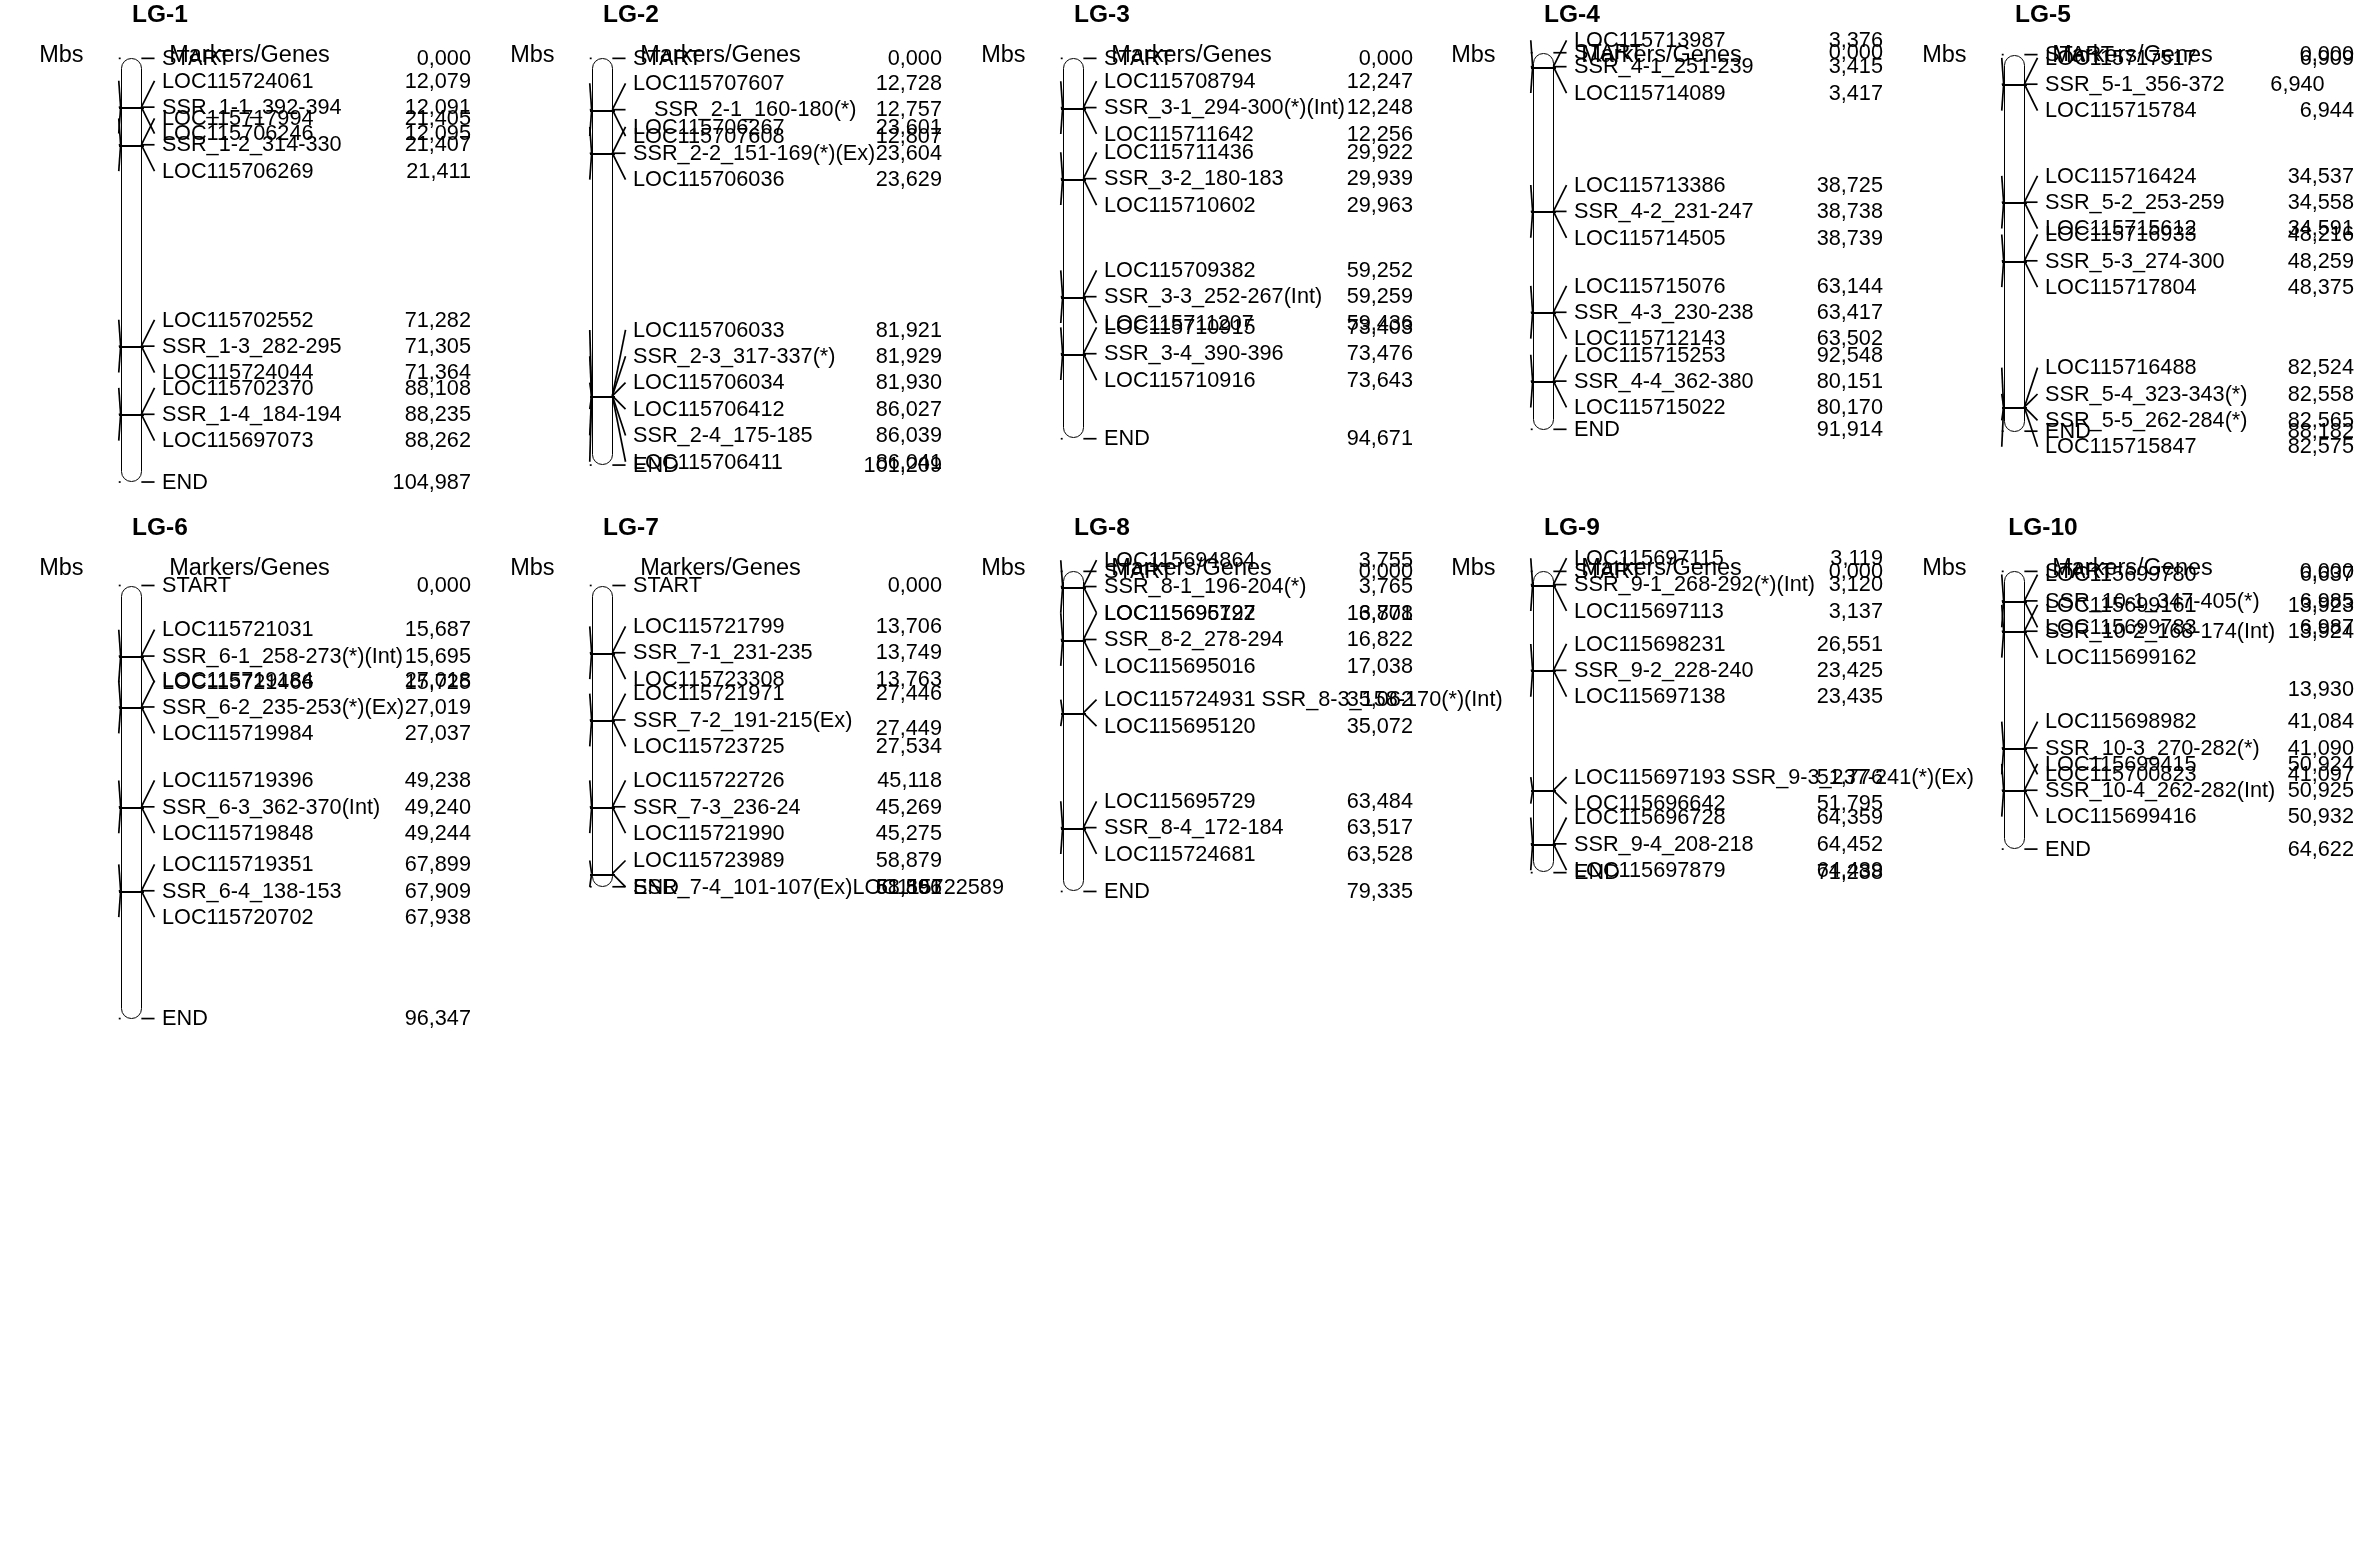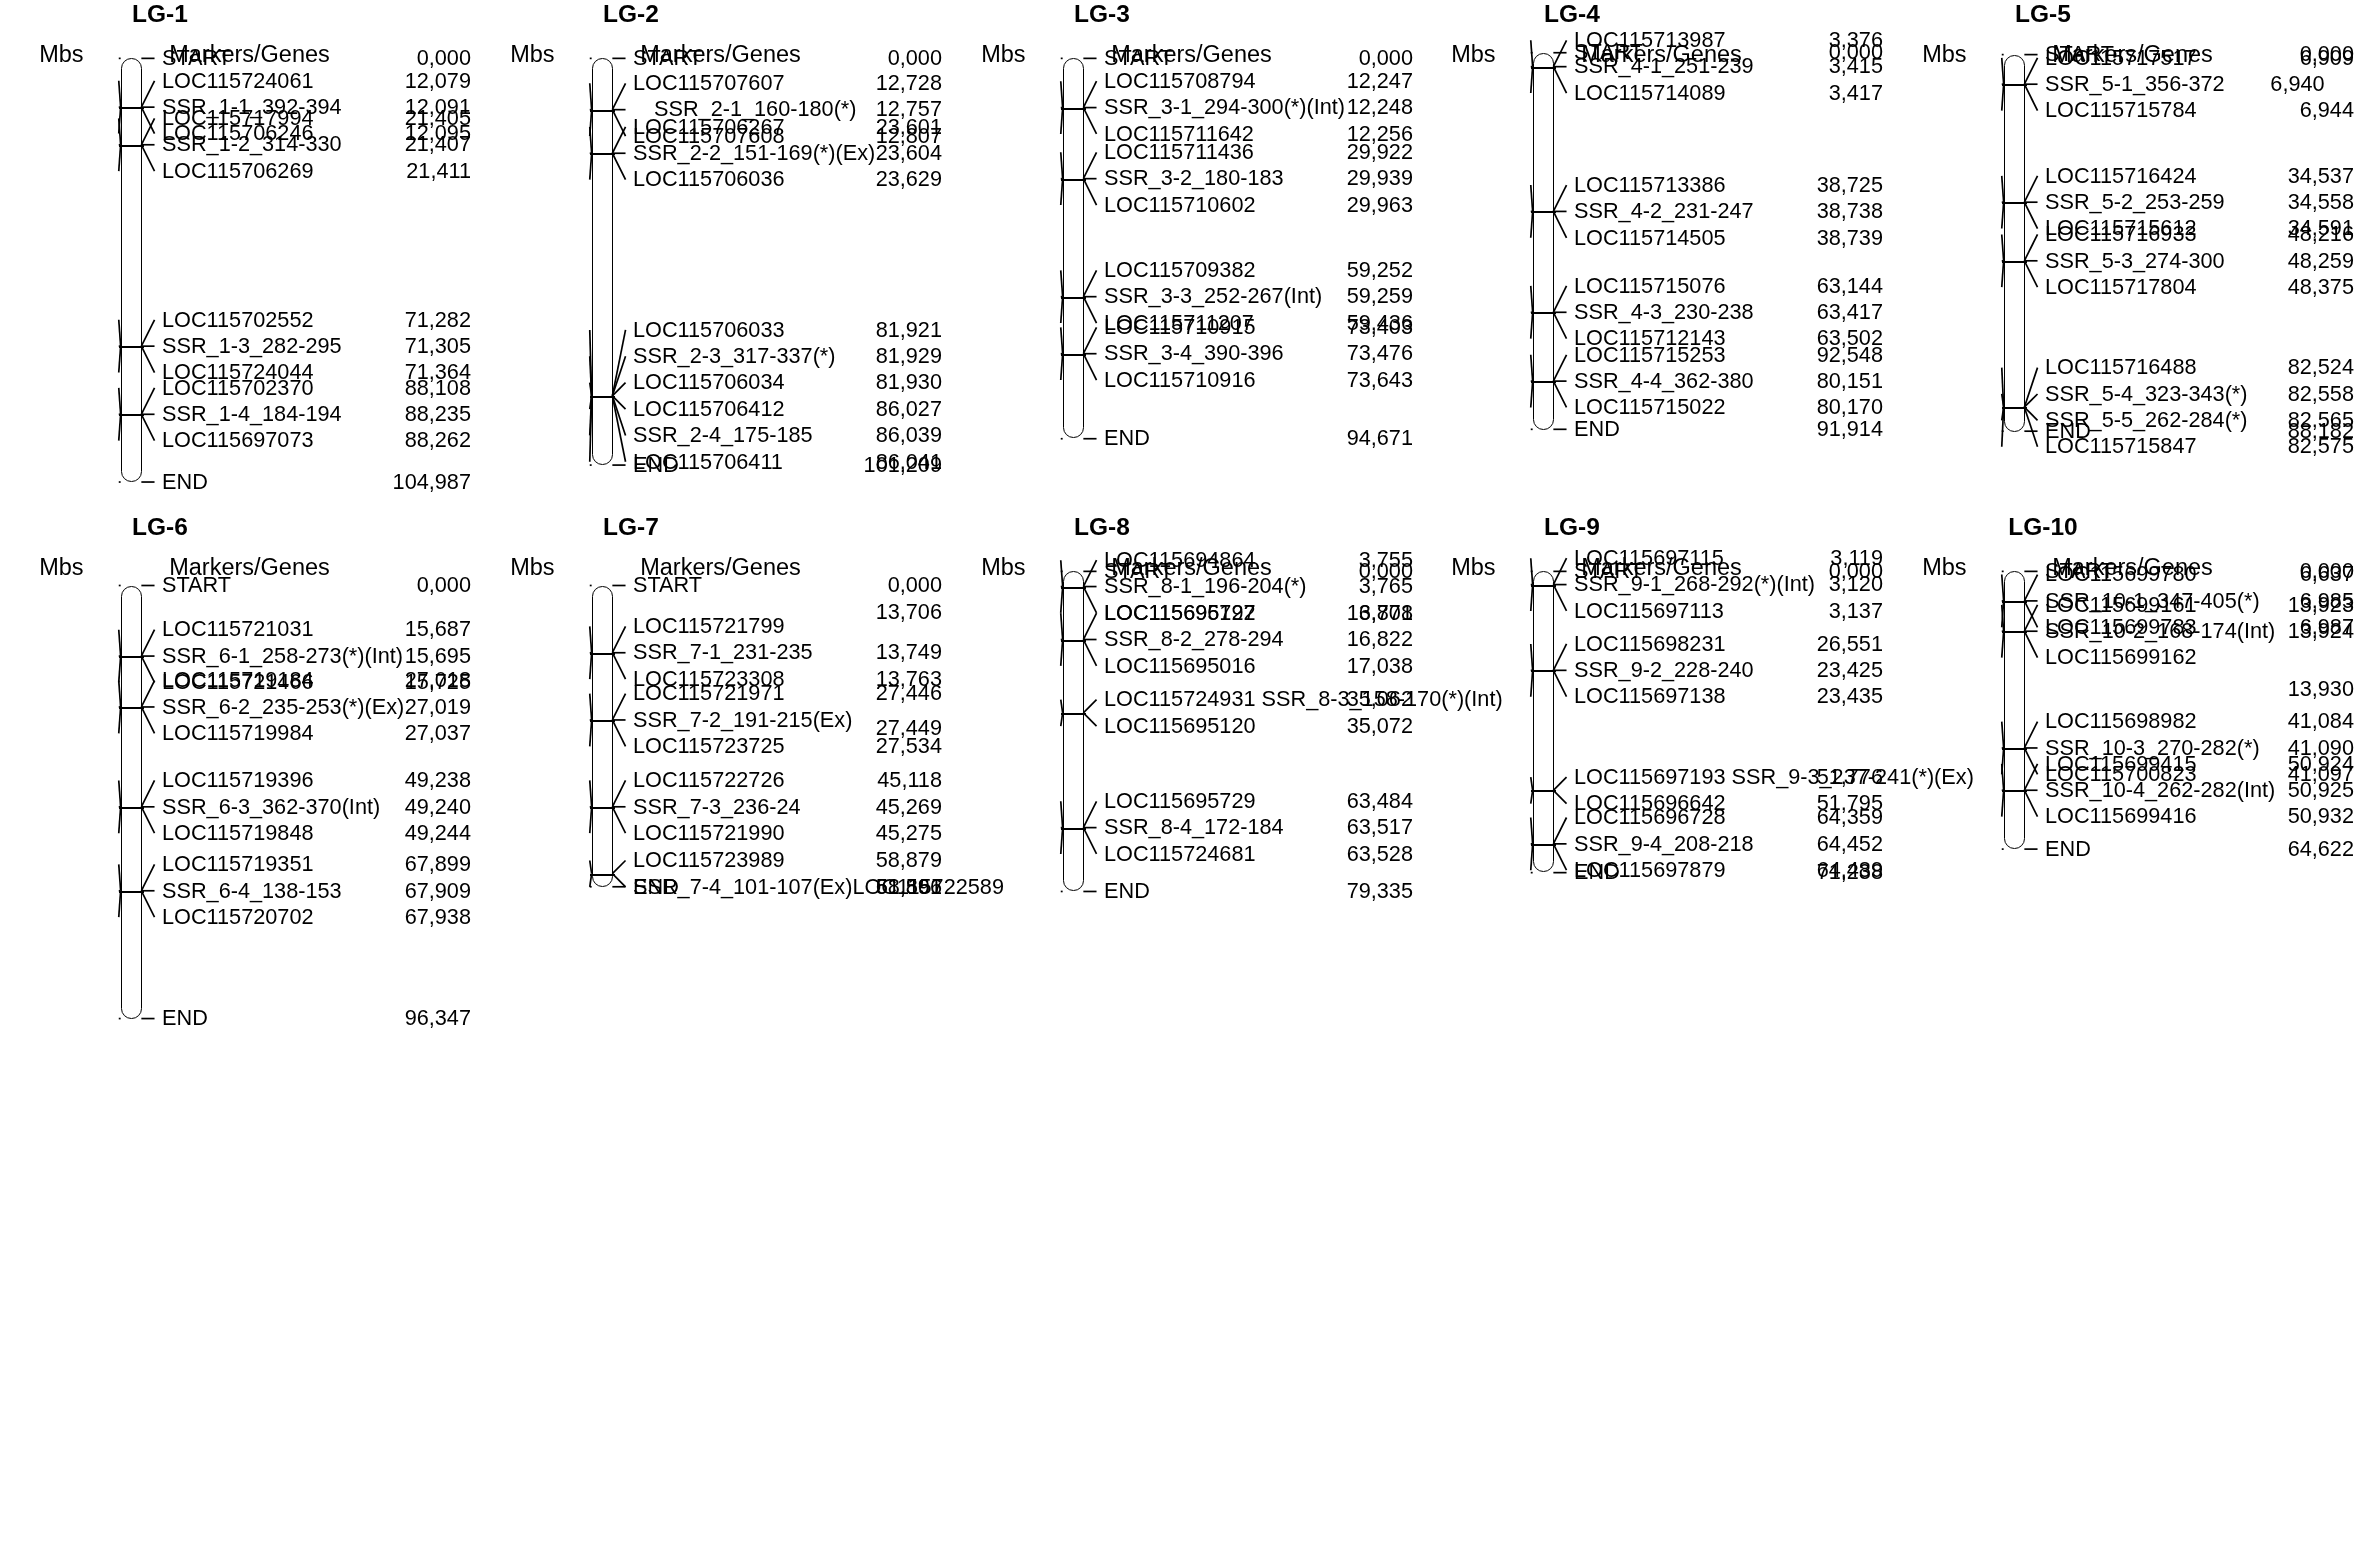--- a/index.html
+++ b/index.html
@@ -545,21 +545,21 @@
         <line x1="126" y1="369.1028898166047" x2="128" y2="383.1028898166047"></line>
         <line x1="150" y1="383.1028898166047" x2="164" y2="369.1028898166047"></line>
         <line x1="126" y1="397.1028898166047" x2="128" y2="383.1028898166047"></line>
         <line x1="150" y1="383.1028898166047" x2="164" y2="397.1028898166047"></line>
       </svg>
       <div class="pos-label" style="top: 61px;">0,000</div>
       <div class="mark-label" style="top: 61px; left: 162px;">START</div>
       <div class="pos-label" style="top: 363px;">61,561</div>
       <div class="mark-label" style="top: 363px; left: 162px;">END</div>
       <div class="tick" style="top: 140px;"></div>
-      <div class="pos-label" style="top: 88px; text-align: right;">13,706</div>
+      <div class="pos-label" style="top: 102px; text-align: right;">13,706</div>
       <div class="mark-label" style="top: 102px; left: 162px;">LOC115721799</div>
       <div class="pos-label" style="top: 128px;">13,749</div>
       <div class="mark-label" style="top: 128px; left: 162px;">SSR_7-1_231-235</div>
       <div class="pos-label" style="top: 155px;">13,763</div>
       <div class="mark-label" style="top: 155px; left: 162px;">LOC115723308</div>
       <div class="tick" style="top: 207px;"></div>
       <div class="pos-label" style="top: 169px;">27,446</div>
       <div class="mark-label" style="top: 169px; left: 162px;">LOC115721971</div>
       <div class="pos-label" style="top: 204px;">27,449</div>
       <div class="mark-label" style="top: 196px; left: 162px;">SSR_7-2_191-215(Ex)</div>

